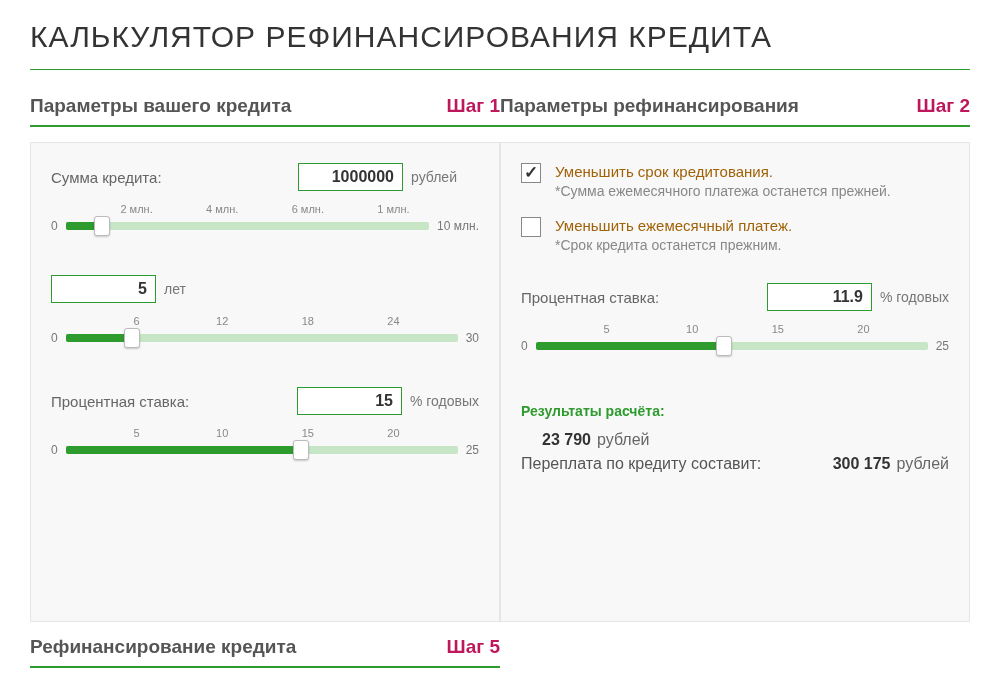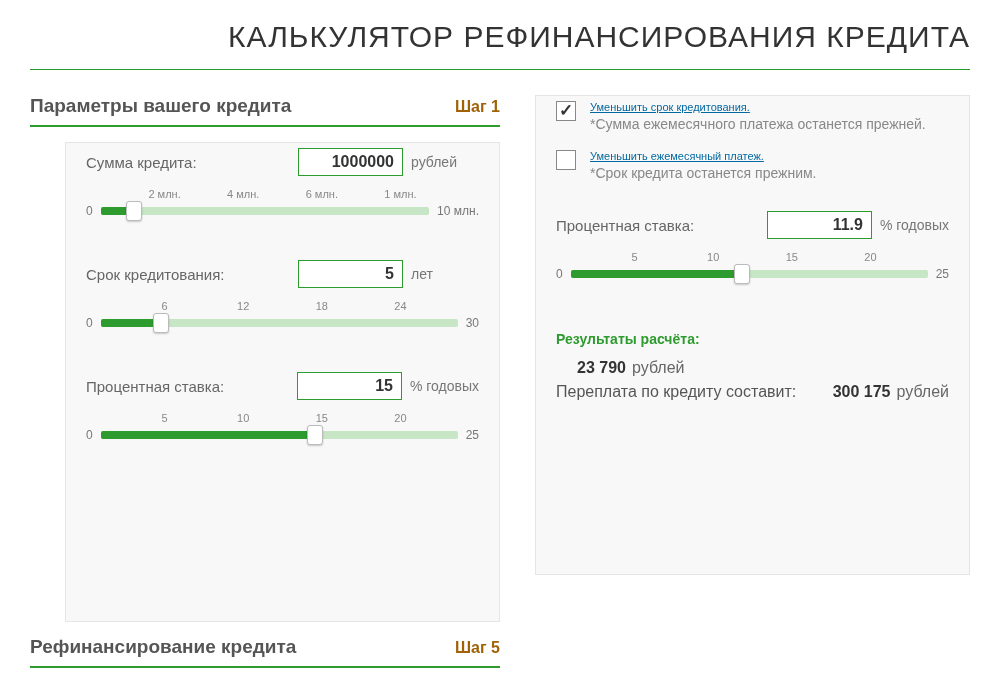--- a/index.html
+++ b/index.html
@@ -4,21 +4,21 @@
 <style>
 * { box-sizing: border-box; margin: 0; padding: 0; }
 body {
   font-family: Arial, Helvetica, sans-serif;
   background: #fff;
   color: #333;
   width: 1000px;
   padding: 20px 30px;
 }
 .page-title {
-  text-align: right;
+  text-align: left;
   font-size: 30px;
   font-weight: 400;
   letter-spacing: 1px;
   color: #333;
   margin-bottom: 15px;
 }
 .divider {
   height: 1px;
   background: #2e9b2e;
   margin-bottom: 25px;
@@ -37,30 +37,29 @@
   padding-bottom: 8px;
   border-bottom: 2px solid #2e9b2e;
   margin-bottom: 15px;
 }
 .section-title {
   font-size: 19px;
   font-weight: 700;
   color: #555;
 }
 .step-label {
-  font-size: 16px;
-  font-weight: 700;
-  color: #a16207;
+  font-size: 19px;
+  font-weight: 700;
+  color: #be185d;
 }
 .panel {
   background: #f8f8f8;
   border: 1px solid #e5e5e5;
-  padding: 5px 20px;
+  padding: 20px 20px;
   min-height: 480px;
-  margin-left: 35px;
 }
 .field-row {
   display: flex;
   align-items: center;
   margin-bottom: 5px;
 }
 .field-label {
   flex: 1;
   font-size: 15px;
   color: #666;
@@ -151,23 +150,22 @@
 .checkbox-box.checked::after {
   content: "✓";
   position: absolute;
   left: 2px;
   top: -2px;
   font-size: 17px;
   color: #333;
   font-weight: 700;
 }
 .checkbox-text {
-  font-size: 11px;
-  color: #0369a1;
-  text-decoration: underline;
+  font-size: 15px;
+  color: #a16207;
 }
 .checkbox-note {
   font-size: 14px;
   color: #888;
   margin-top: 3px;
 }
 .results-title {
   font-size: 14px;
   font-weight: 700;
   color: #2e9b2e;
@@ -223,21 +221,20 @@
                 <div class="slider-handle" style="left:10%"></div>
               </div>
             </div>
             <span>10 млн.</span>
           </div>
         </div>
       </div>
 
       <div class="field-group">
         <div class="field-row">
-          <div class="field-label">Срок кредитования:</div>
           <input class="field-input" value="5" style="">
           <div class="field-unit">лет</div>
         </div>
         <div class="slider-wrap">
           <div class="slider-tick-row">
             <span style="left:20%">6</span>
             <span style="left:40%">12</span>
             <span style="left:60%">18</span>
             <span style="left:80%">24</span>
           </div>
@@ -282,20 +279,24 @@
 
     </div>
 
     <div class="section-header panel2">
       <div class="section-title">Рефинансирование кредита</div>
       <div class="step-label">Шаг 5</div>
     </div>
   </div>
 
   <div class="col">
+    <div class="section-header">
+      <div class="section-title">Параметры рефинансирования</div>
+      <div class="step-label">Шаг 2</div>
+    </div>
 
     <div class="panel">
 
       <div class="checkbox-row">
         <div class="checkbox-box checked"></div>
         <div>
           <div class="checkbox-text">Уменьшить срок кредитования.</div>
           <div class="checkbox-note">*Сумма ежемесячного платежа останется прежней.</div>
         </div>
       </div>

